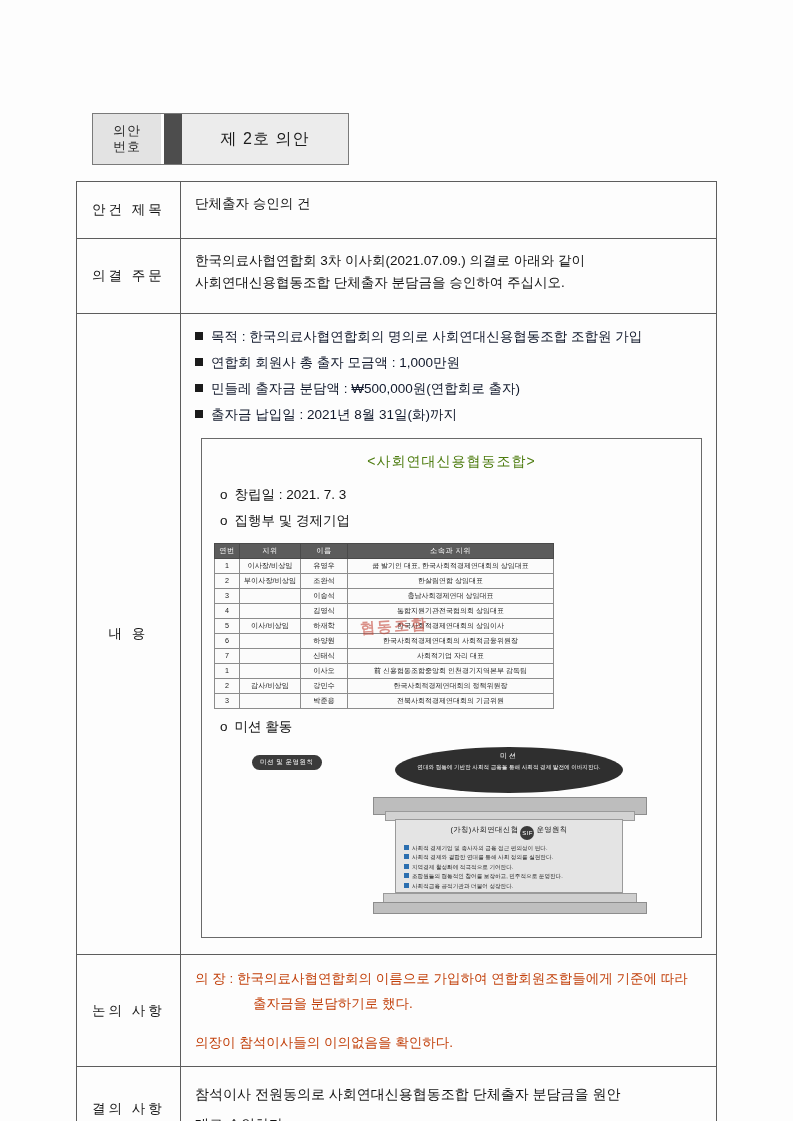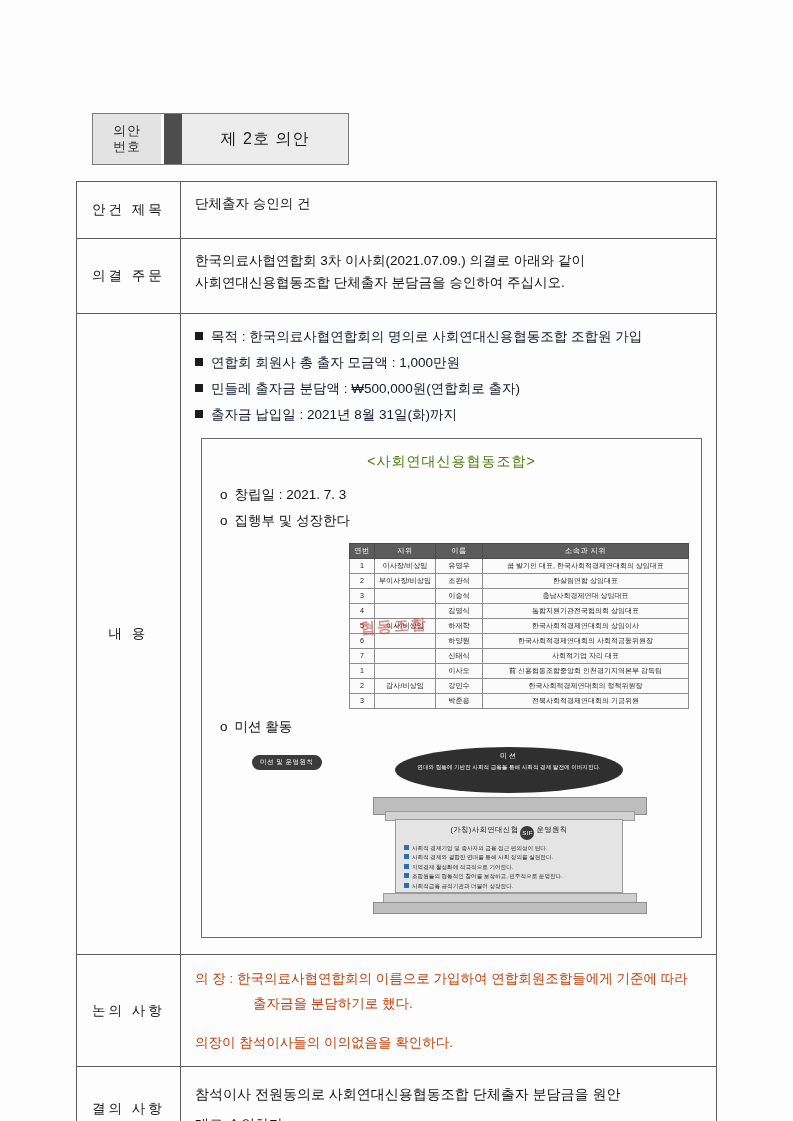--- a/index.html
+++ b/index.html
@@ -132,21 +132,21 @@
     font-size: 13.5px;
     line-height: 24px;
     margin: 2px 0 2px 6px;
     color: #121212;
   }
   .o-line .o { margin-right: 7px; }
 
   
   .mini-wrap {
     display: flex;
-    justify-content: flex-end;
+    justify-content: flex-start;
     margin: 10px 0 6px 0;
     position: relative;
   }
   .mini-table {
     border-collapse: collapse;
     font-size: 7.2px;
     width: 340px;
     background: #fbfbfb;
   }
   .mini-table th {
@@ -347,21 +347,21 @@
               <li><span class="sq"></span><span>목적 : 한국의료사협연합회의 명의로 사회연대신용협동조합 조합원 가입</span></li>
               <li><span class="sq"></span><span>연합회 회원사 총 출자 모금액 : 1,000만원</span></li>
               <li><span class="sq"></span><span>민들레 출자금 분담액 : ₩500,000원(연합회로 출자)</span></li>
               <li><span class="sq"></span><span>출자금 납입일 : 2021년 8월 31일(화)까지</span></li>
             </ul>
 
             <div class="inner-box">
               <div class="inner-heading">&lt;사회연대신용협동조합&gt;</div>
 
               <div class="o-line"><span class="o">o</span><span>창립일 : 2021. 7. 3</span></div>
-              <div class="o-line"><span class="o">o</span><span>집행부 및 성장한다</span></div>
+              <div class="o-line"><span class="o">o</span><span>집행부 및 경제기업</span></div>
 
               <div class="mini-wrap">
                 <table class="mini-table">
                   <thead>
                     <tr>
                       <th class="col-no">연번</th>
                       <th class="col-pos">지위</th>
                       <th class="col-name">이름</th>
                       <th>소속과 지위</th>
                     </tr>

